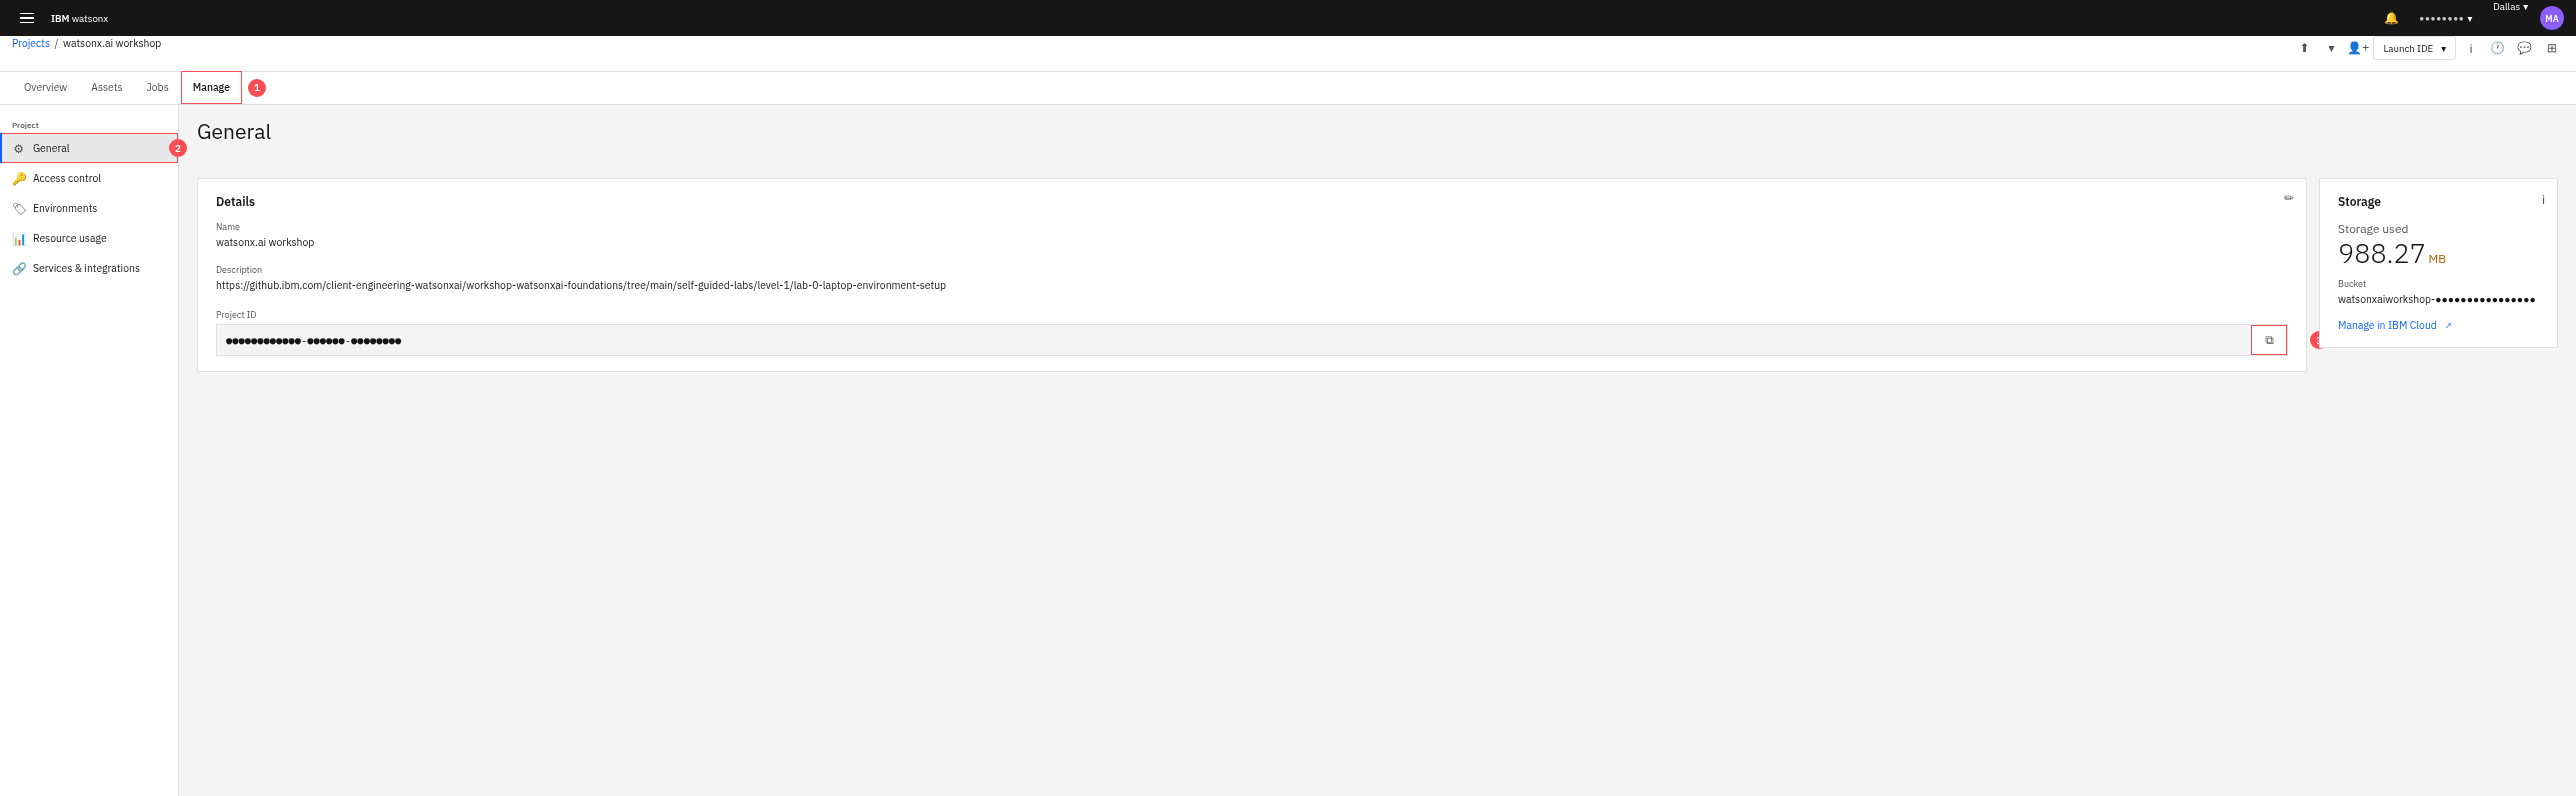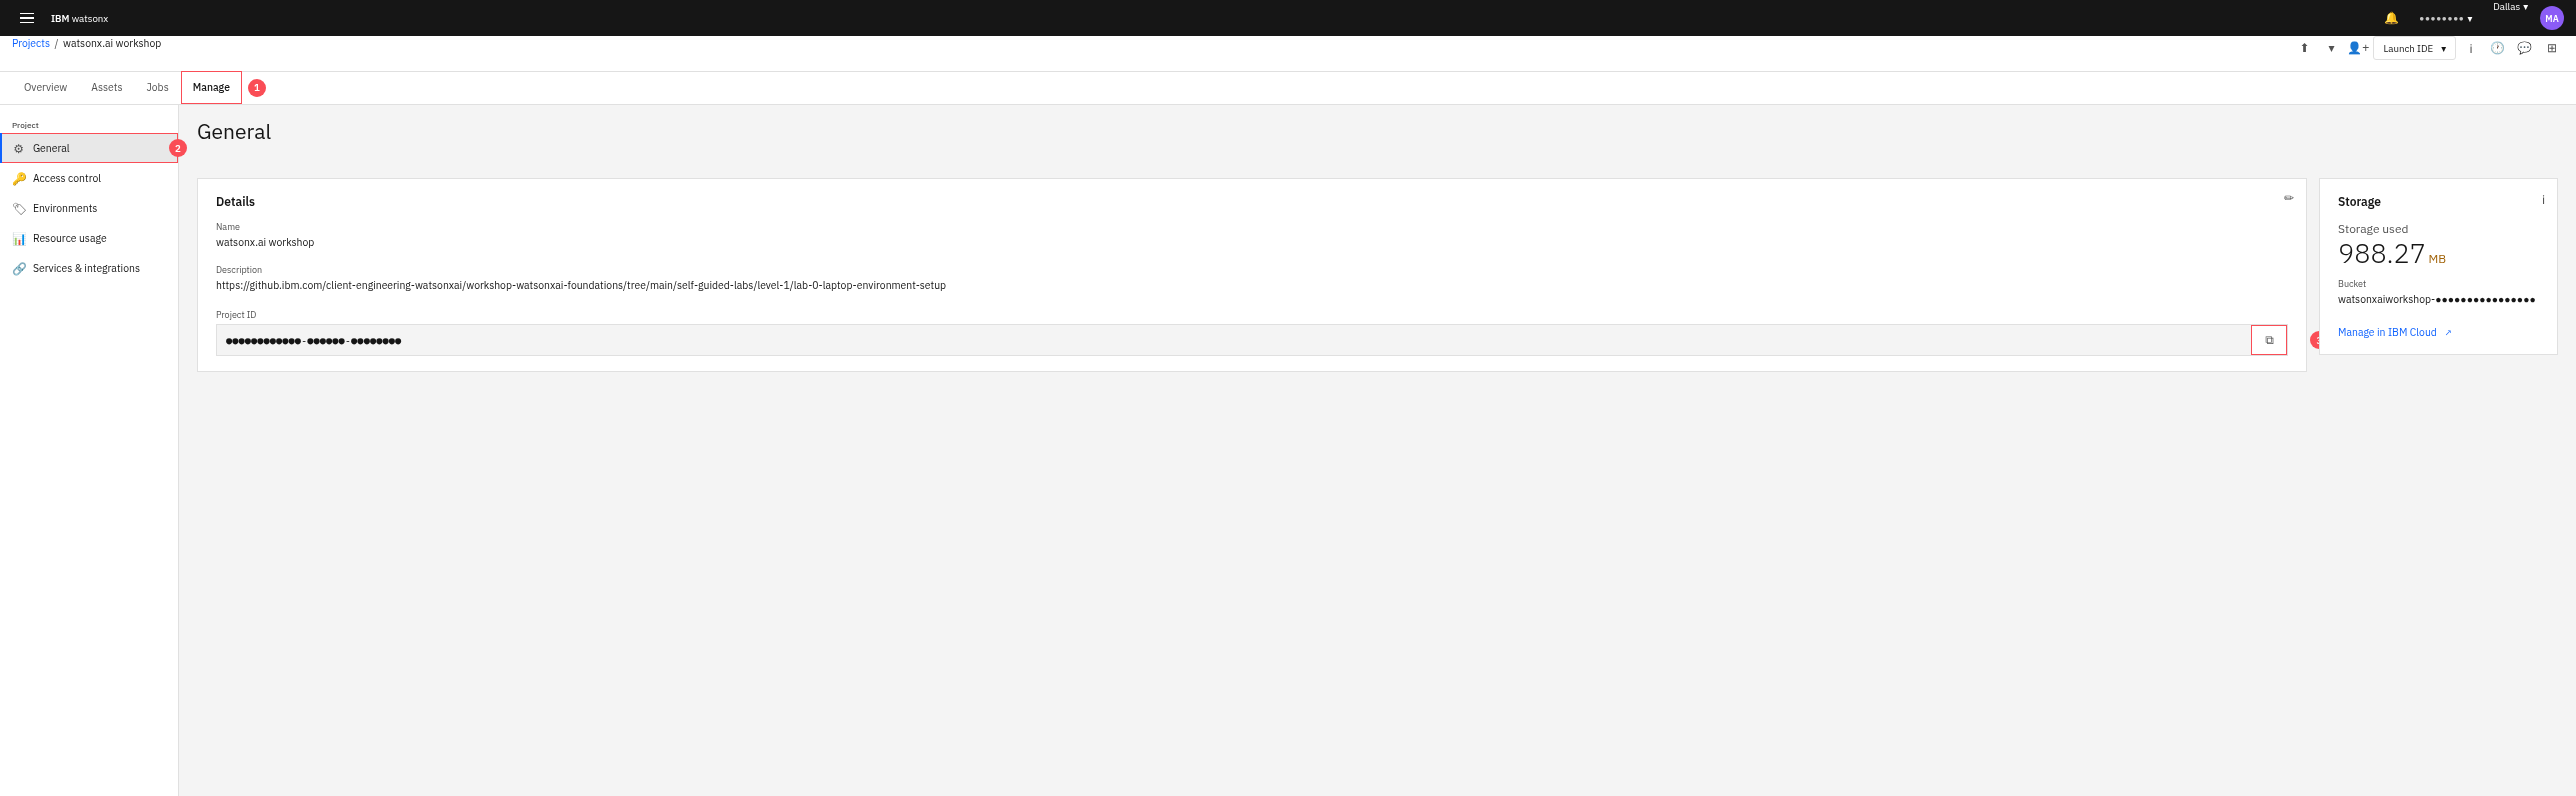--- a/index.html
+++ b/index.html
@@ -162,21 +162,21 @@
     .storage-used-label { font-size: 12px; color: #525252; margin-bottom: 3px; }
     .storage-value { font-size: 27px; font-weight: 300; color: #161616; line-height: 1; }
     .storage-unit { font-size: 12px; font-weight: 400; color: #a16207; }
     .storage-bucket-label { font-size: 9px; color: #525252; margin: 12px 0 3px; }
     .storage-bucket-value {
       font-size: 10.4px; color: #161616;
       white-space: nowrap; overflow: hidden; text-overflow: ellipsis;
     }
     .manage-link {
       display: flex; align-items: center; gap: 8px;
-      margin-top: 19px; color: #0f62fe; font-size: 10.4px; cursor: pointer;
+      margin-top: 12px; color: #0f62fe; font-size: 10.4px; cursor: pointer;
       text-decoration: none;
     }
     .ext-icon { font-size: 9px; }
 
     
     .annotation-num {
       display: inline-flex; align-items: center; justify-content: center;
       width: 18px; height: 18px; background: #fa4d56; color: #fff;
       font-size: 9.7px; font-weight: 600; border-radius: 50%; margin-left: 6px;
     }

